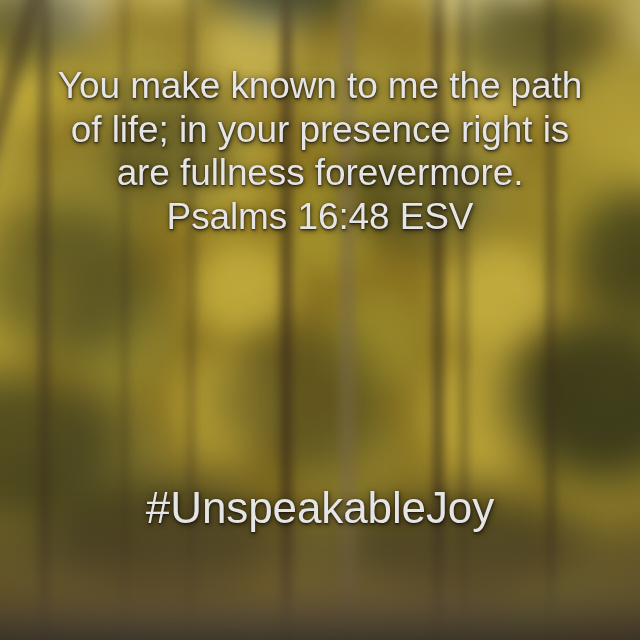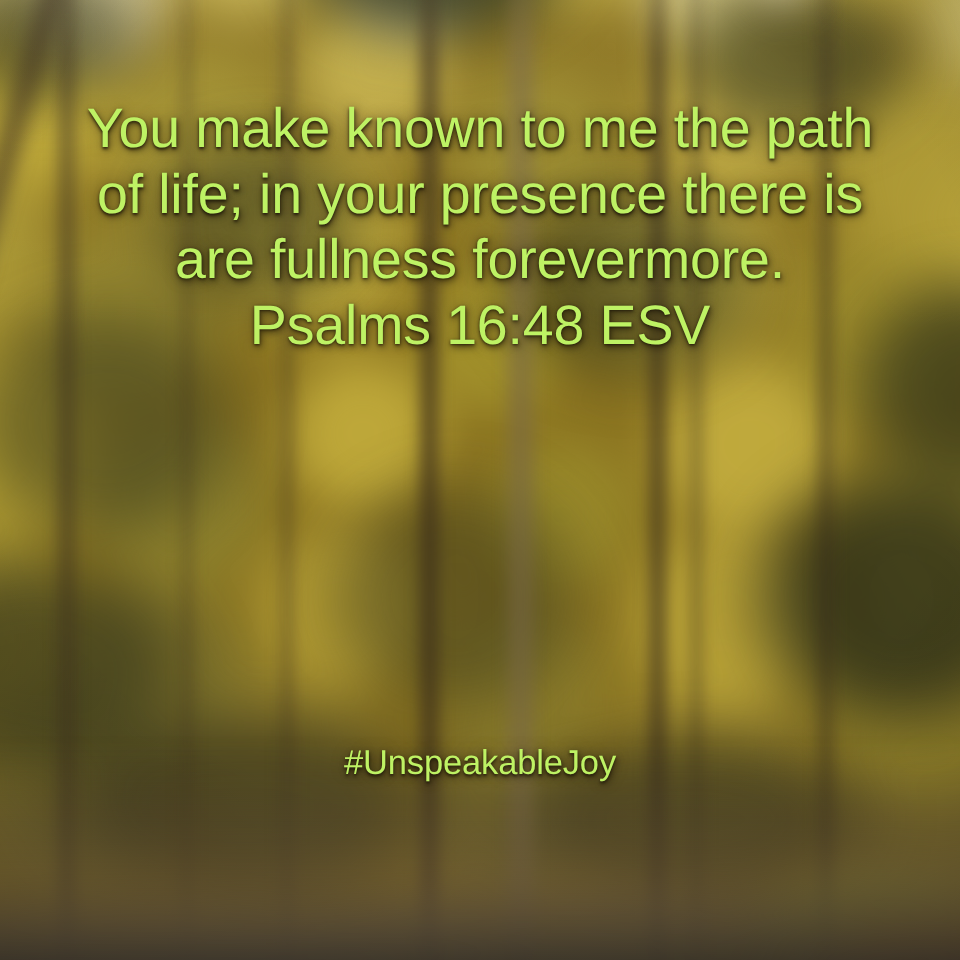--- a/index.html
+++ b/index.html
@@ -167,39 +167,39 @@
       radial-gradient(ellipse 78% 70% at 50% 40%, rgba(0,0,0,0) 0 55%, rgba(20,16,8,.28) 100%),
       linear-gradient(to bottom, rgba(255,244,200,.08), rgba(0,0,0,0) 38%);
   }
 
   
   .text-block {
     position: absolute;
     left: 0;
     width: 640px;
     text-align: center;
-    color: #bef264;
+    color: #e5e5e5;
     text-shadow:
       0 1px 2px rgba(20,14,6,.75),
       1px 2px 4px rgba(20,14,6,.55),
       0 0 10px rgba(20,14,6,.35);
     -webkit-font-smoothing: antialiased;
   }
 
   #verse-block {
     top: 64px;
     font-size: 37px;
     line-height: 43.5px;
     letter-spacing: -0.1px;
   }
   #verse-block .line { display: block; white-space: pre; }
 
   #tag-block {
     top: 487px;
-    font-size: 23px;
+    font-size: 44px;
     line-height: 42px;
     letter-spacing: -0.1px;
   }
   #tag-block .line { display: block; white-space: pre; }
 </style>
 </head>
 <body>
 
 <div id="canvas">
 
@@ -207,21 +207,21 @@
   <div class="bg-layer bg-blobs"></div>
   <div class="bg-layer bg-shadows"></div>
   <div class="bg-layer bg-trunks"></div>
   <div class="bg-layer bg-branches"></div>
   <div class="bg-layer bg-sky"></div>
   <div class="bg-layer bg-path"></div>
   <div class="bg-layer bg-grade"></div>
 
   <div class="text-block" id="verse-block">
     <span class="line">You make known to me the path</span>
-    <span class="line">of life; in your presence there is</span>
+    <span class="line">of life; in your presence right is</span>
     <span class="line">are fullness forevermore.</span>
     <span class="line">Psalms 16:48 ESV</span>
   </div>
 
   <div class="text-block" id="tag-block">
     <span class="line">#UnspeakableJoy</span>
   </div>
 
 </div>
 

